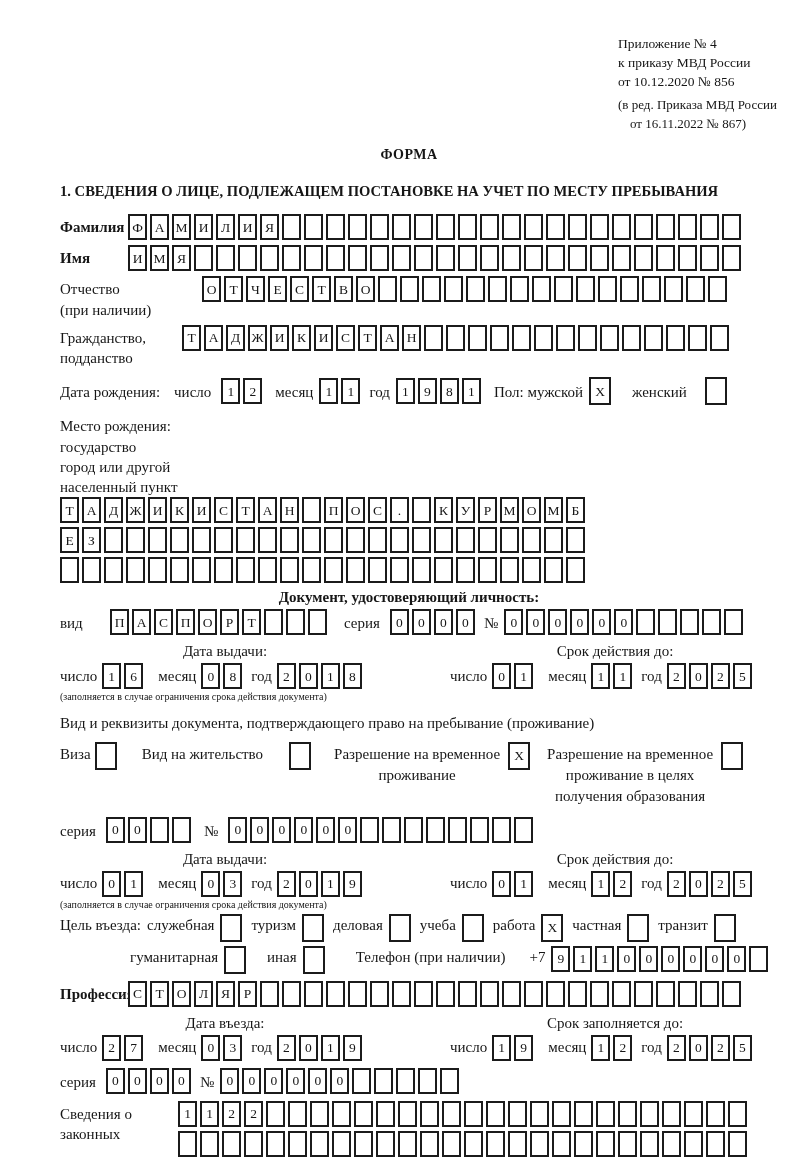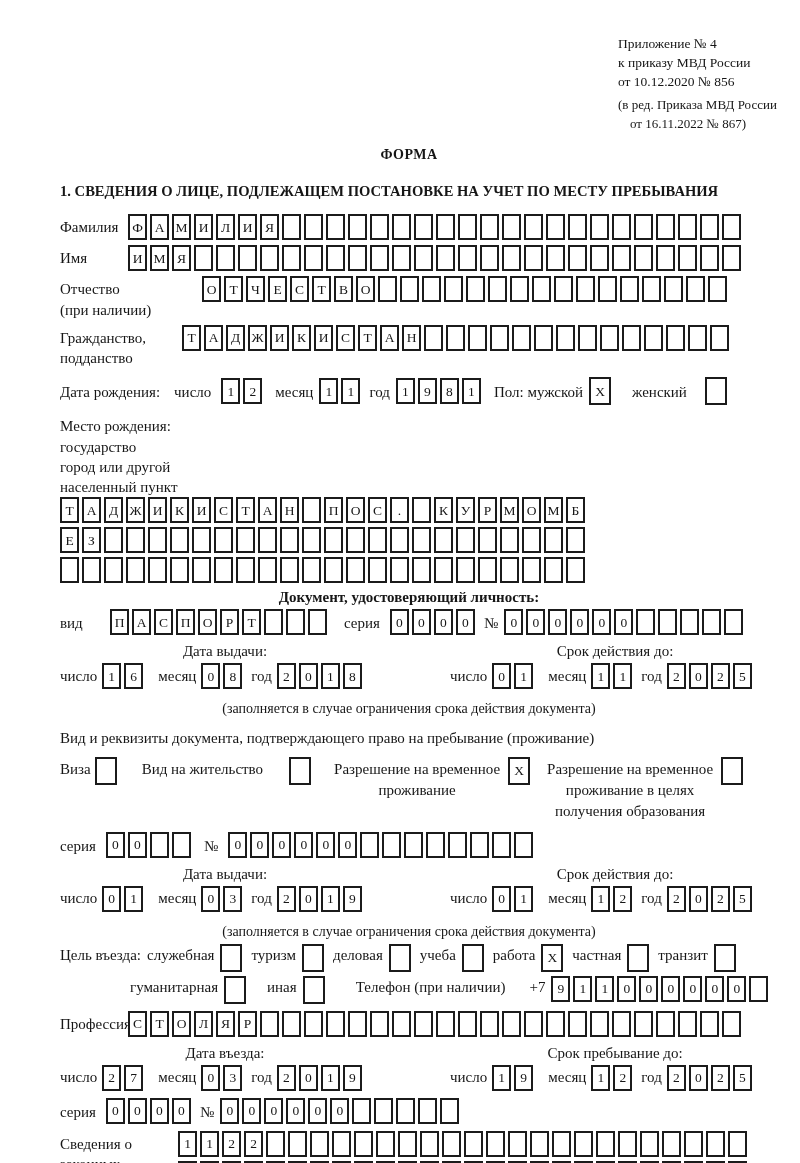--- a/index.html
+++ b/index.html
@@ -13,38 +13,38 @@
   .form-word{text-align:center;font-weight:bold;font-size:14px;margin-top:14px;letter-spacing:.5px;}
 
   
   .title{text-align:center;font-weight:bold;font-size:15.5px;line-height:1.6;margin-top:14px;}
   .blankline{display:inline-block;width:56px;border-bottom:2px solid #333;height:14px;margin-left:10px;}
   .sec-heading{font-weight:bold;font-size:14.6px;margin-top:20px;}
 
   
   .frow{display:flex;align-items:flex-start;margin-top:5px;}
   .flabel{flex:none;line-height:1.35;padding-top:3px;}
-  .w68{width:68px;} .w142{width:142px;} .w122{width:122px;} .w148{width:148px;} .w118{width:118px;}
+  .w68{width:68px;font-weight:bold;} .w142{width:142px;} .w122{width:122px;} .w148{width:148px;} .w118{width:118px;}
   .boxgroup{display:flex;flex-wrap:nowrap;}
   .cbox{flex:none;box-sizing:content-box;width:15px;height:22px;border:2px solid #1b1b1b;margin-right:3px;
         display:inline-flex;align-items:center;justify-content:center;font-size:13.5px;line-height:1;background:#fff;}
   .chkgrp .cbox{width:18px;height:24px;}
   .stack>.boxgroup{margin-bottom:4px;}
 
   
   .dateblock{margin-top:8px;}
   .daterow{display:flex;}
   .datecol{flex:none;}
   .datecol.left{width:330px;margin-right:60px;}
   .datecol.right{width:330px;}
   .dheading{text-align:center;margin-bottom:3px;}
   .datefields{display:flex;align-items:center;white-space:nowrap;}
   .dlabel{margin-right:5px;}
   .dgap{margin-left:12px;}
-  .dnote{font-size:14px;text-align:center;margin-top:12px;white-space:nowrap;}
+  .dnote{font-size:10px;text-align:left;margin-top:2px;white-space:nowrap;}
 
   
   .il{padding-top:3px;white-space:nowrap;}
   .ml6{margin-left:6px;} .ml10{margin-left:10px;} .ml14{margin-left:14px;} .ml18{margin-left:18px;} .ml24{margin-left:24px;} .ml28{margin-left:28px;}
 
   .center-bold{text-align:center;font-weight:bold;margin-top:8px;}
   .para{margin-top:8px;line-height:1.75;}
 
   .permits{display:flex;align-items:flex-start;margin-top:4px;}
   .permit{display:flex;align-items:flex-start;}
@@ -640,21 +640,21 @@
           <span class="dlabel" style="margin-left:6px;">год</span>
           <span class="boxgroup">
               <span class="cbox">2</span>
               <span class="cbox">0</span>
               <span class="cbox">1</span>
               <span class="cbox">9</span>
             </span>
         </div>
       </div>
       <div class="datecol right">
-        <div class="dheading">Срок пребывание до:</div>
+        <div class="dheading">Срок заполняется до:</div>
         <div class="datefields">
           <span class="dlabel">число</span>
           <span class="boxgroup">
               <span class="cbox">1</span>
               <span class="cbox">9</span>
             </span>
           <span class="dlabel dgap">месяц</span>
           <span class="boxgroup">
               <span class="cbox">1</span>
               <span class="cbox">2</span>

